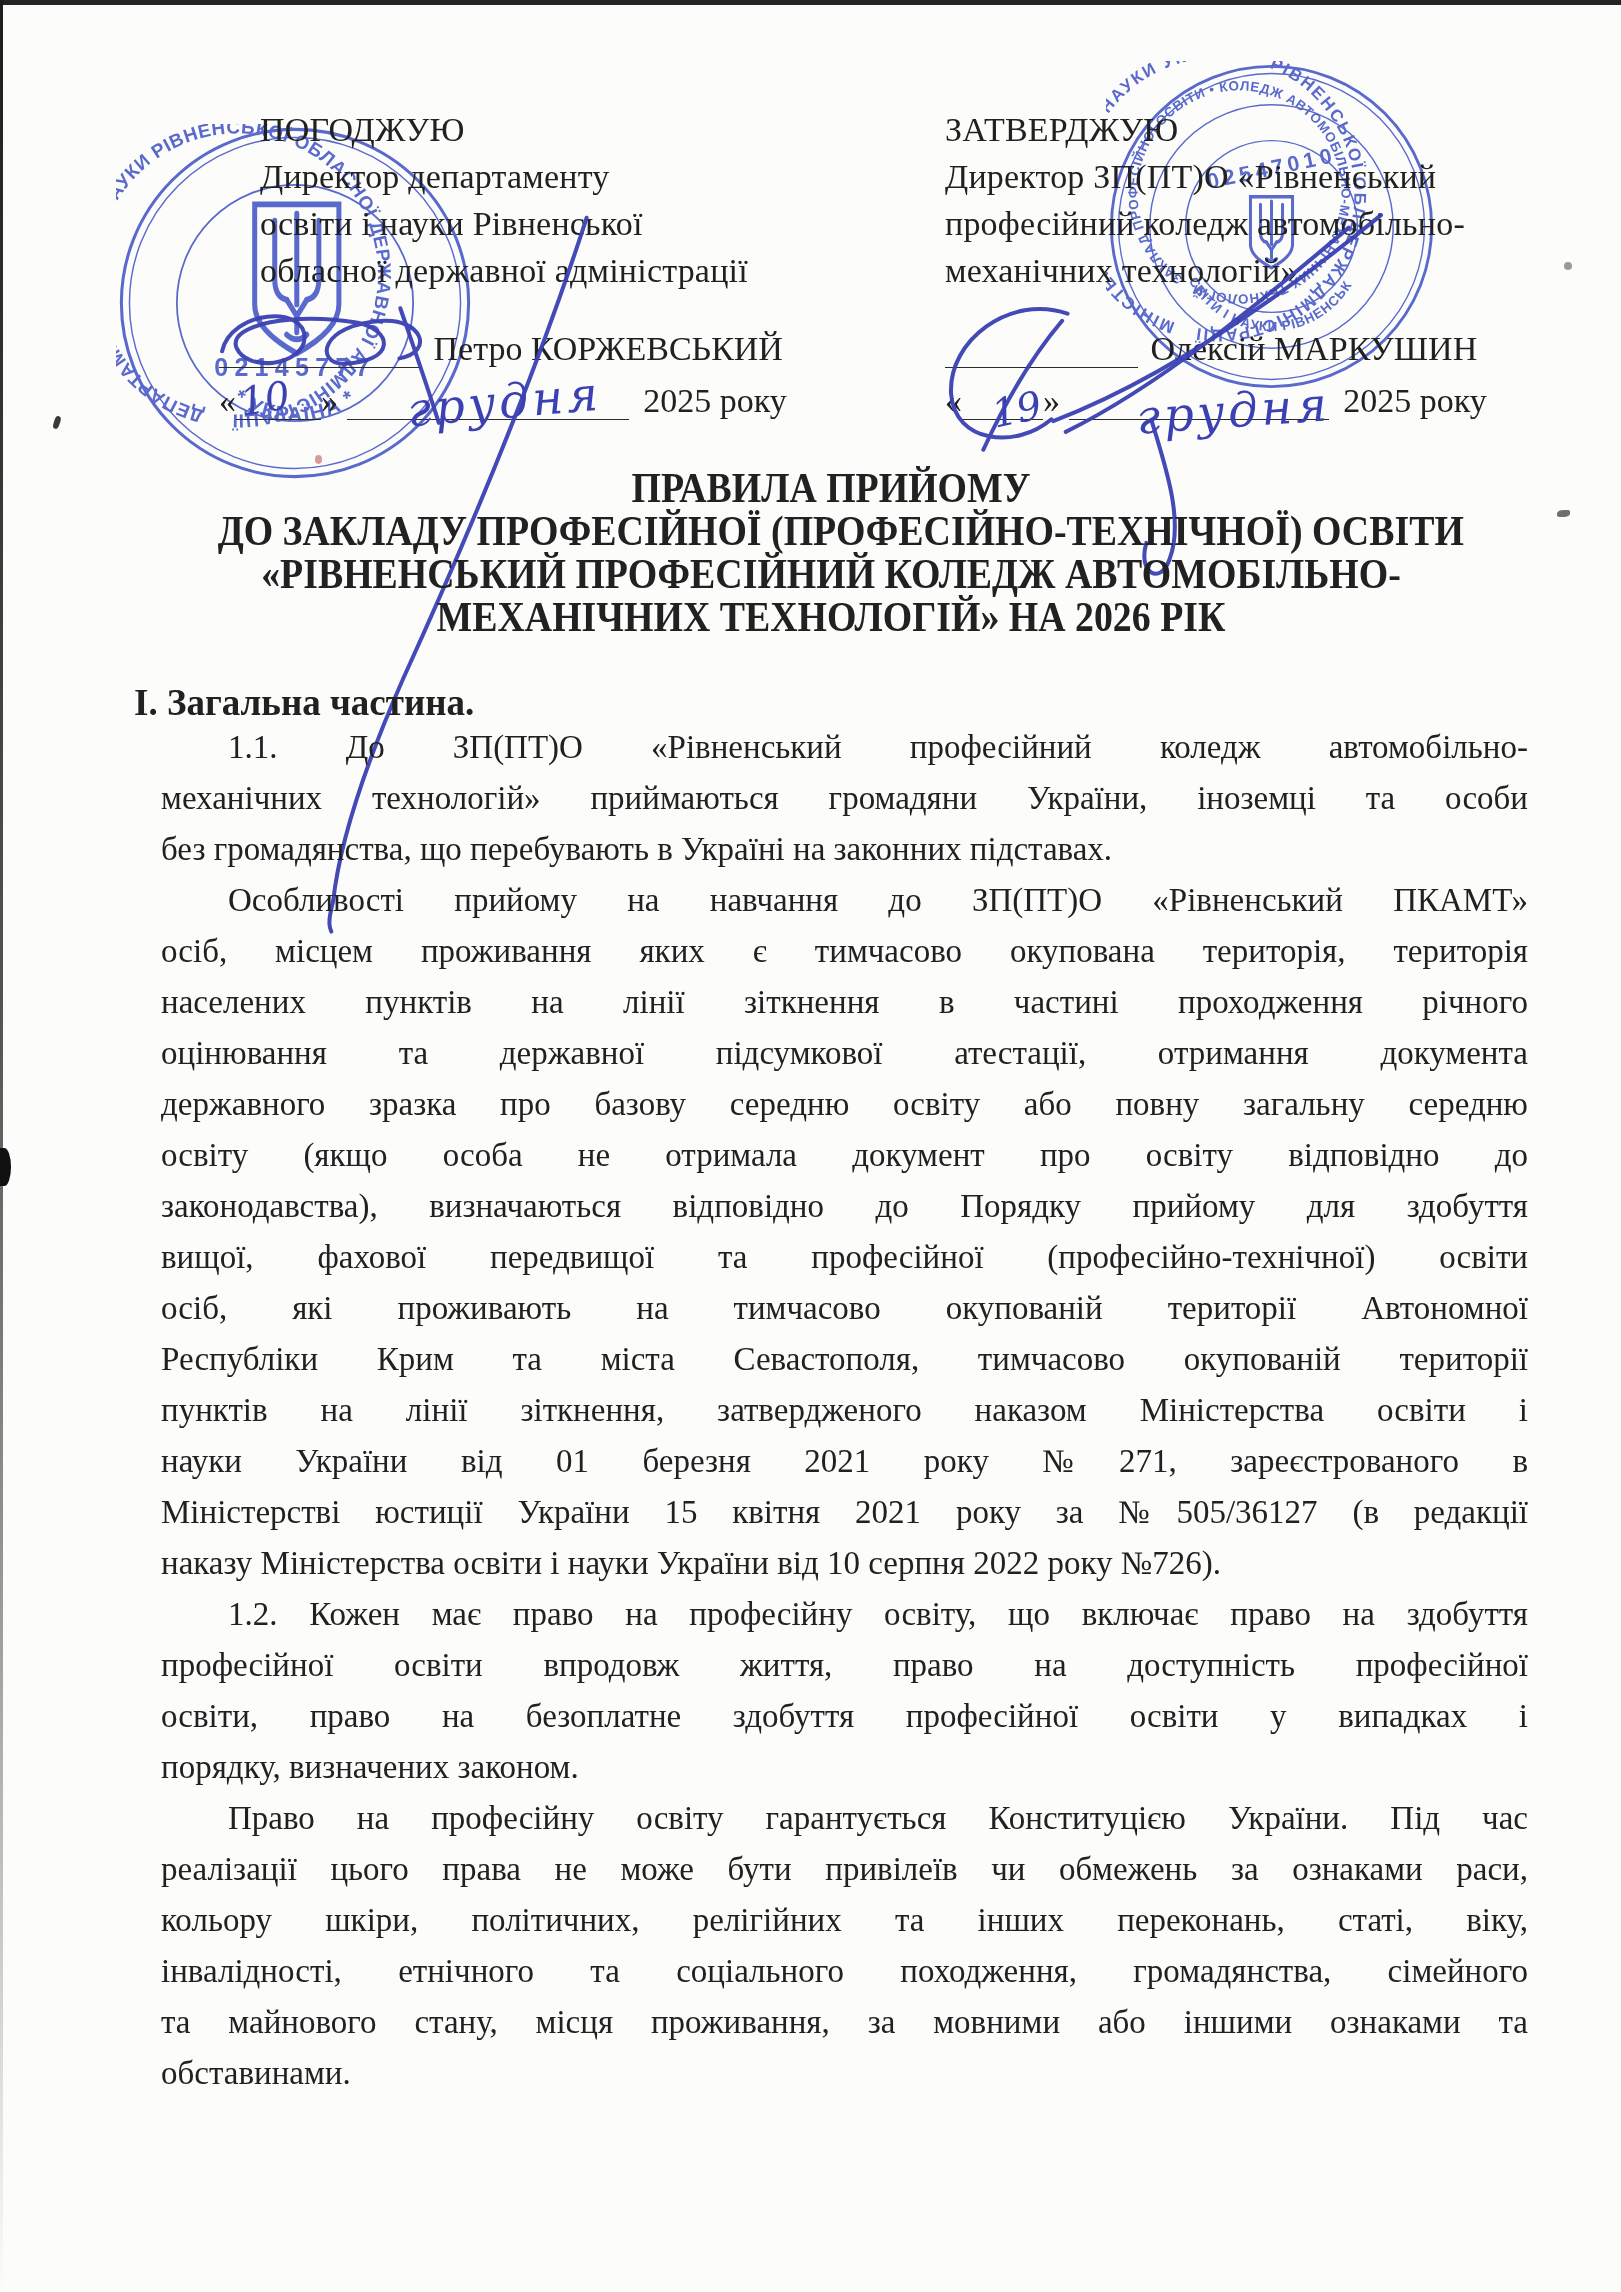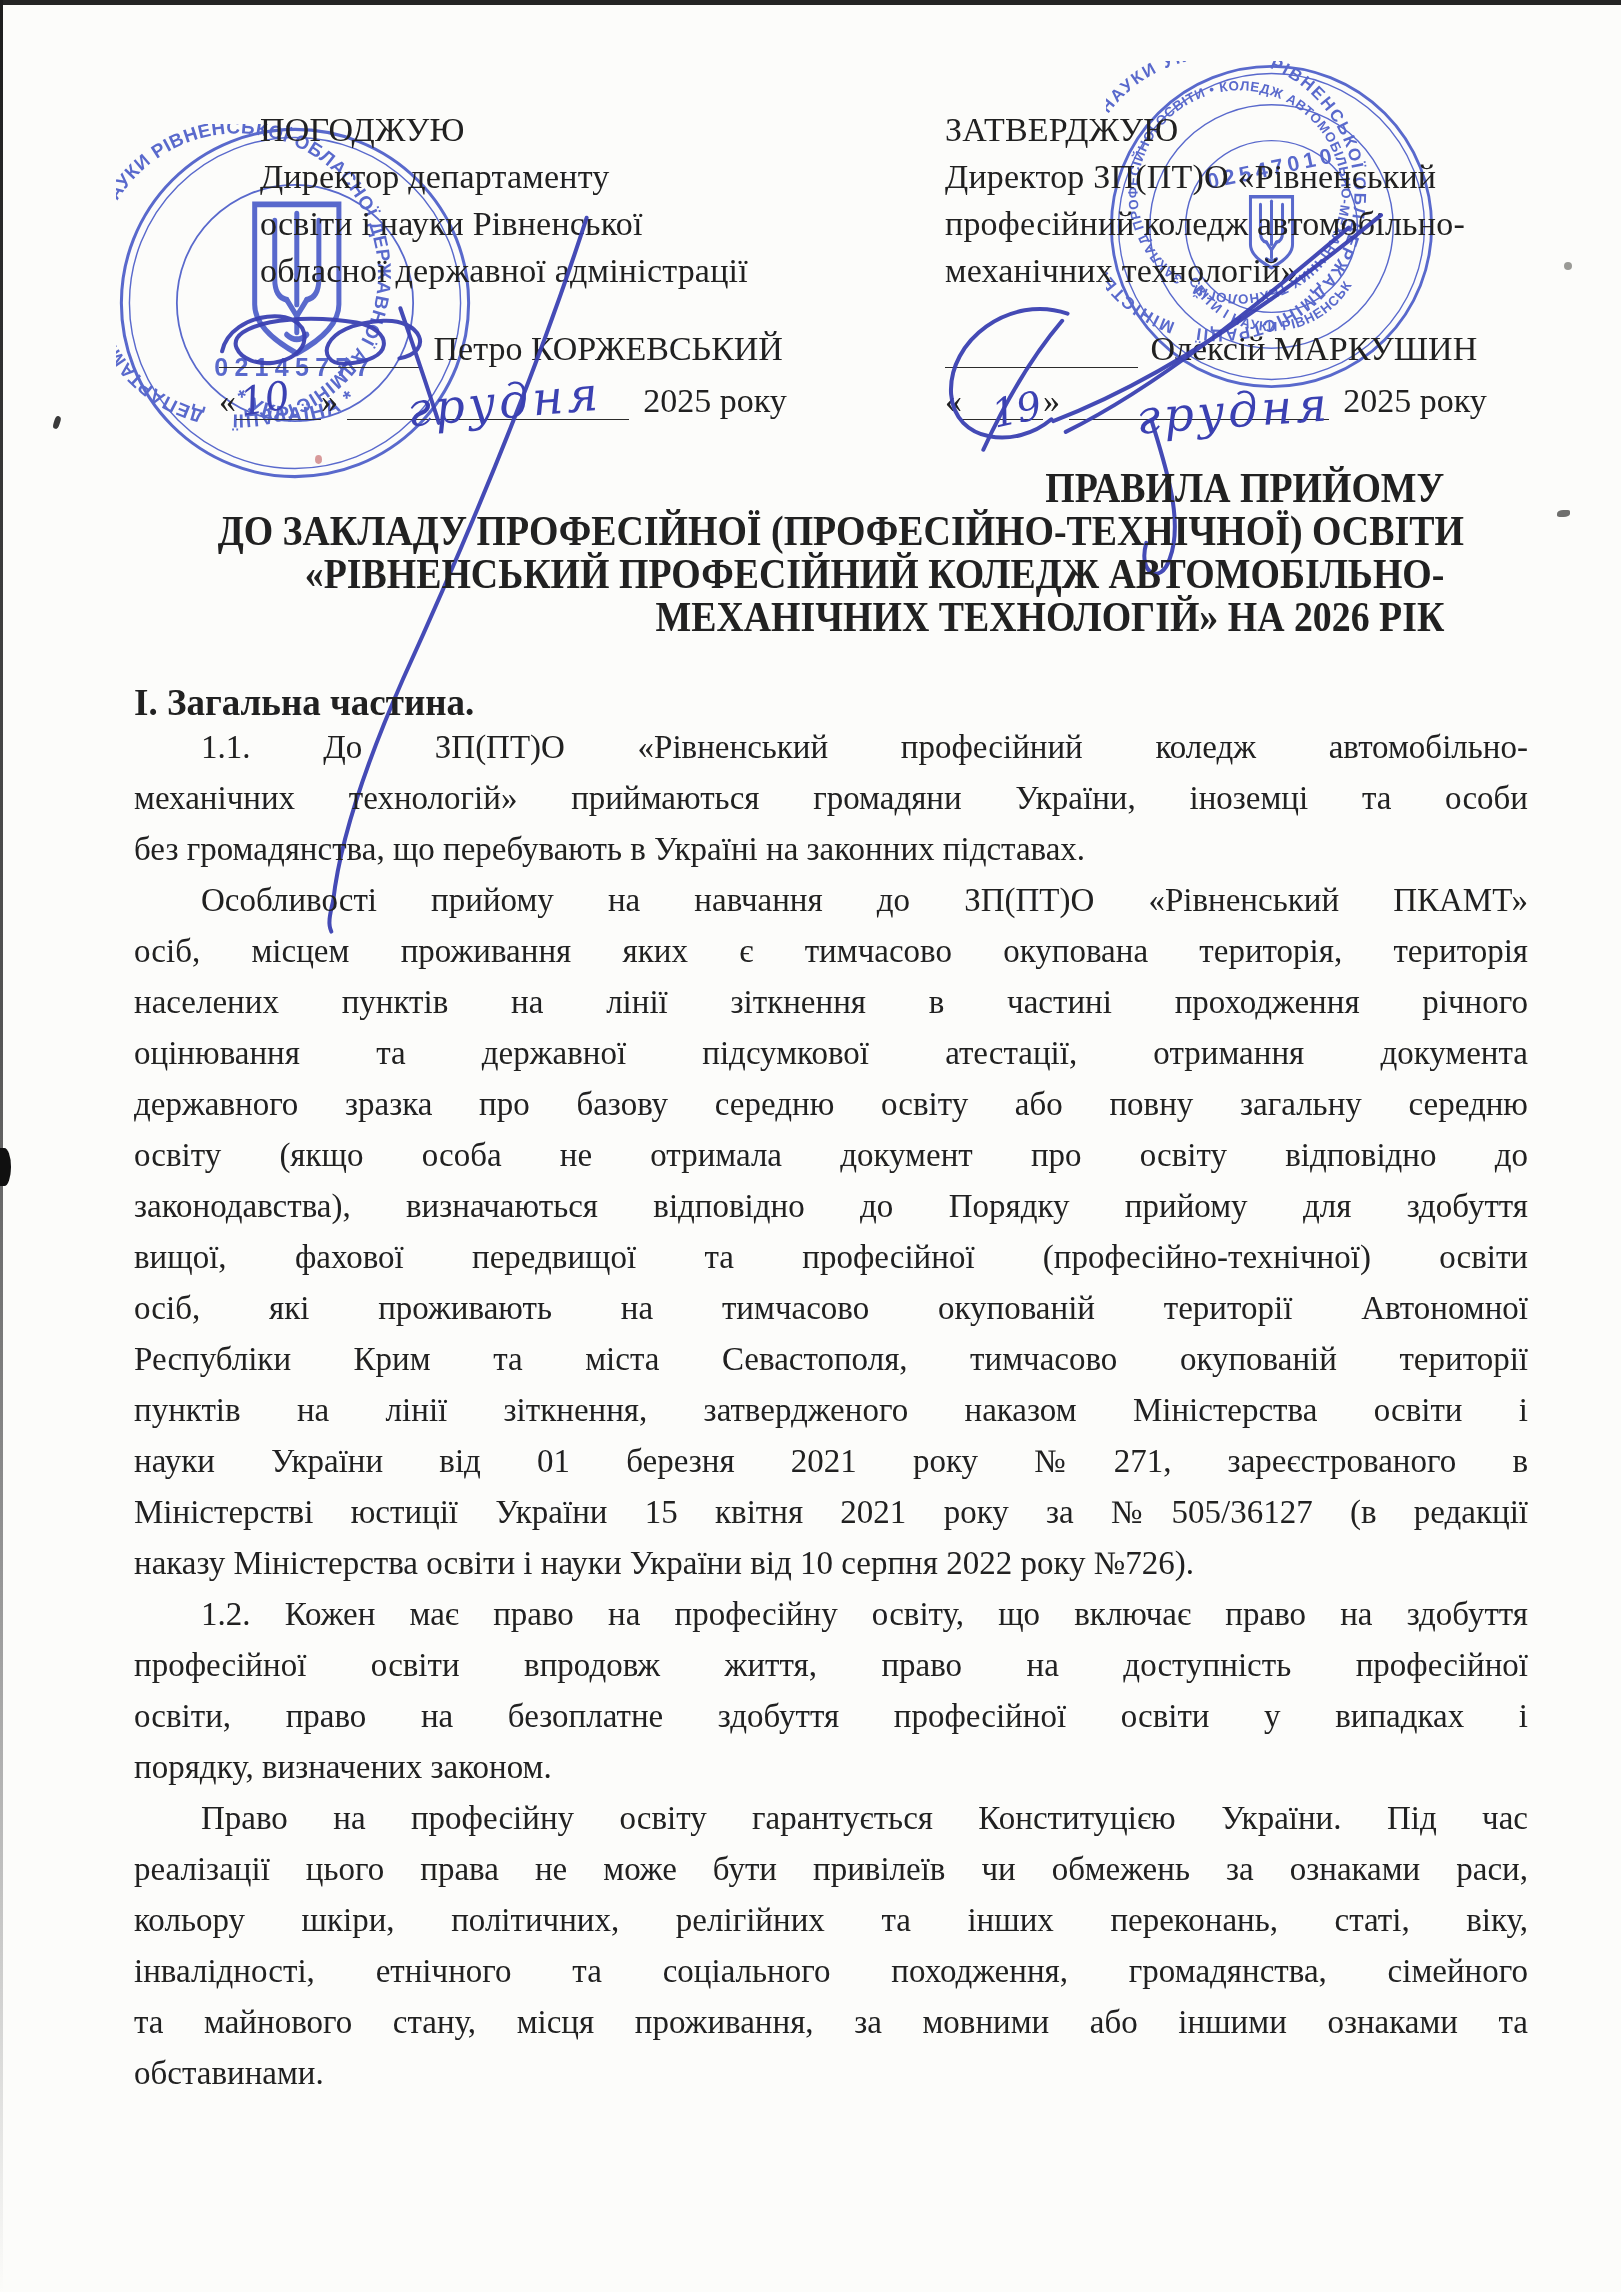--- a/index.html
+++ b/index.html
@@ -17,30 +17,30 @@
 
   
   .hdr{position:absolute;font-size:34px;line-height:47px;letter-spacing:0.2px;}
   .hdr-left{left:224px;top:106px;width:573px;margin-left:36px;}
   .hdr-right{left:945px;top:106px;width:609px;}
   .sig-row{position:absolute;font-size:34px;display:flex;align-items:flex-end;white-space:nowrap;}
   .blank{display:inline-block;border-bottom:1.8px solid #2b2b2b;height:39px;}
   .date-row span{display:inline-block;}
 
   
-  .title{position:absolute;left:134px;top:466px;width:1394px;text-align:right;
+  .title{position:absolute;left:134px;top:466px;width:1394px;text-align:center;
     font-weight:bold;font-size:43px;line-height:43px;letter-spacing:0;}
   .title-line{transform:scaleX(.88);white-space:nowrap;}
 
   .sect{position:absolute;left:134px;top:681px;width:1394px;text-align:left;
     font-weight:bold;font-size:37px;}
 
   
   .body{position:absolute;left:134px;top:722px;width:1394px;font-size:33px;line-height:51px;}
-  .bline{text-align:justify;text-align-last:justify;height:51px;}
+  .bline{text-align:justify;text-align-last:justify;height:51px;margin-left:27px;}
   .bline.last{text-align-last:left;}
   .bline.indent{text-indent:67px;}
 
   
   .stamp{position:absolute;opacity:.88;}
   .ink{position:absolute;left:0;top:0;width:1621px;height:2293px;pointer-events:none;}
   .hand{position:absolute;color:#3b41b2;font-family:"DejaVu Serif",serif;font-style:italic;white-space:nowrap;}
   .hw-day-l{left:240px;top:376px;font-size:39px;transform:rotate(-9deg);}
   .hw-mon-l{left:407px;top:374px;font-size:47px;transform:rotate(-5deg);letter-spacing:3.6px;}
   .hw-day-r{left:992px;top:387px;font-size:39px;transform:rotate(-12deg);}

